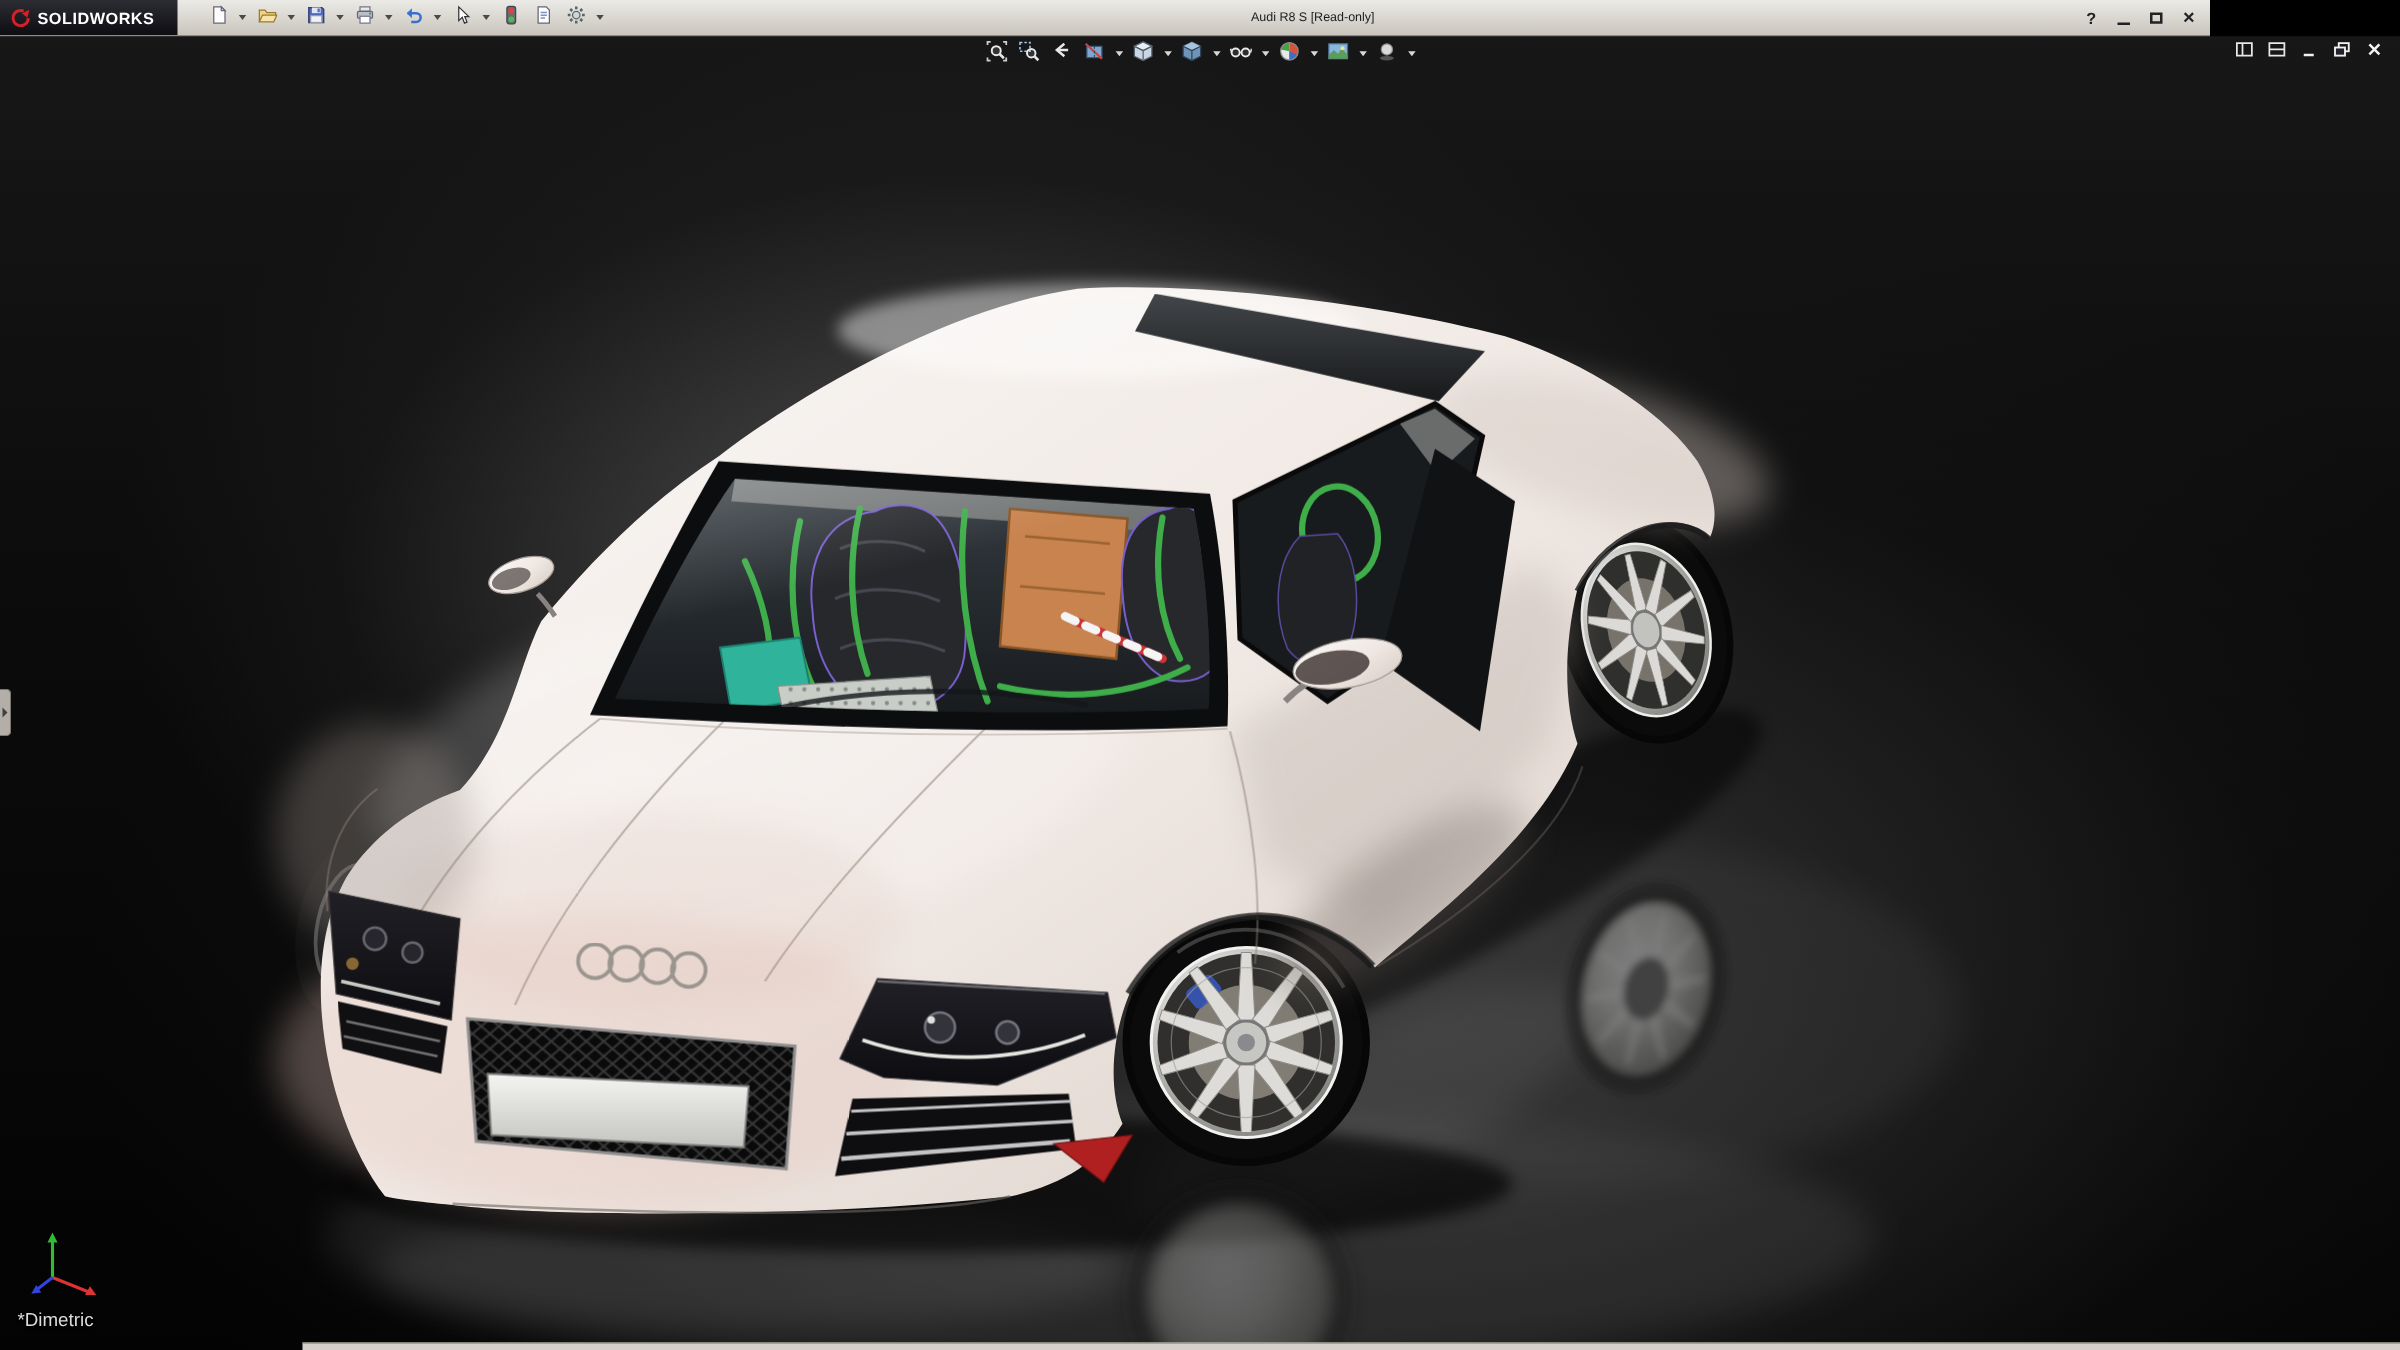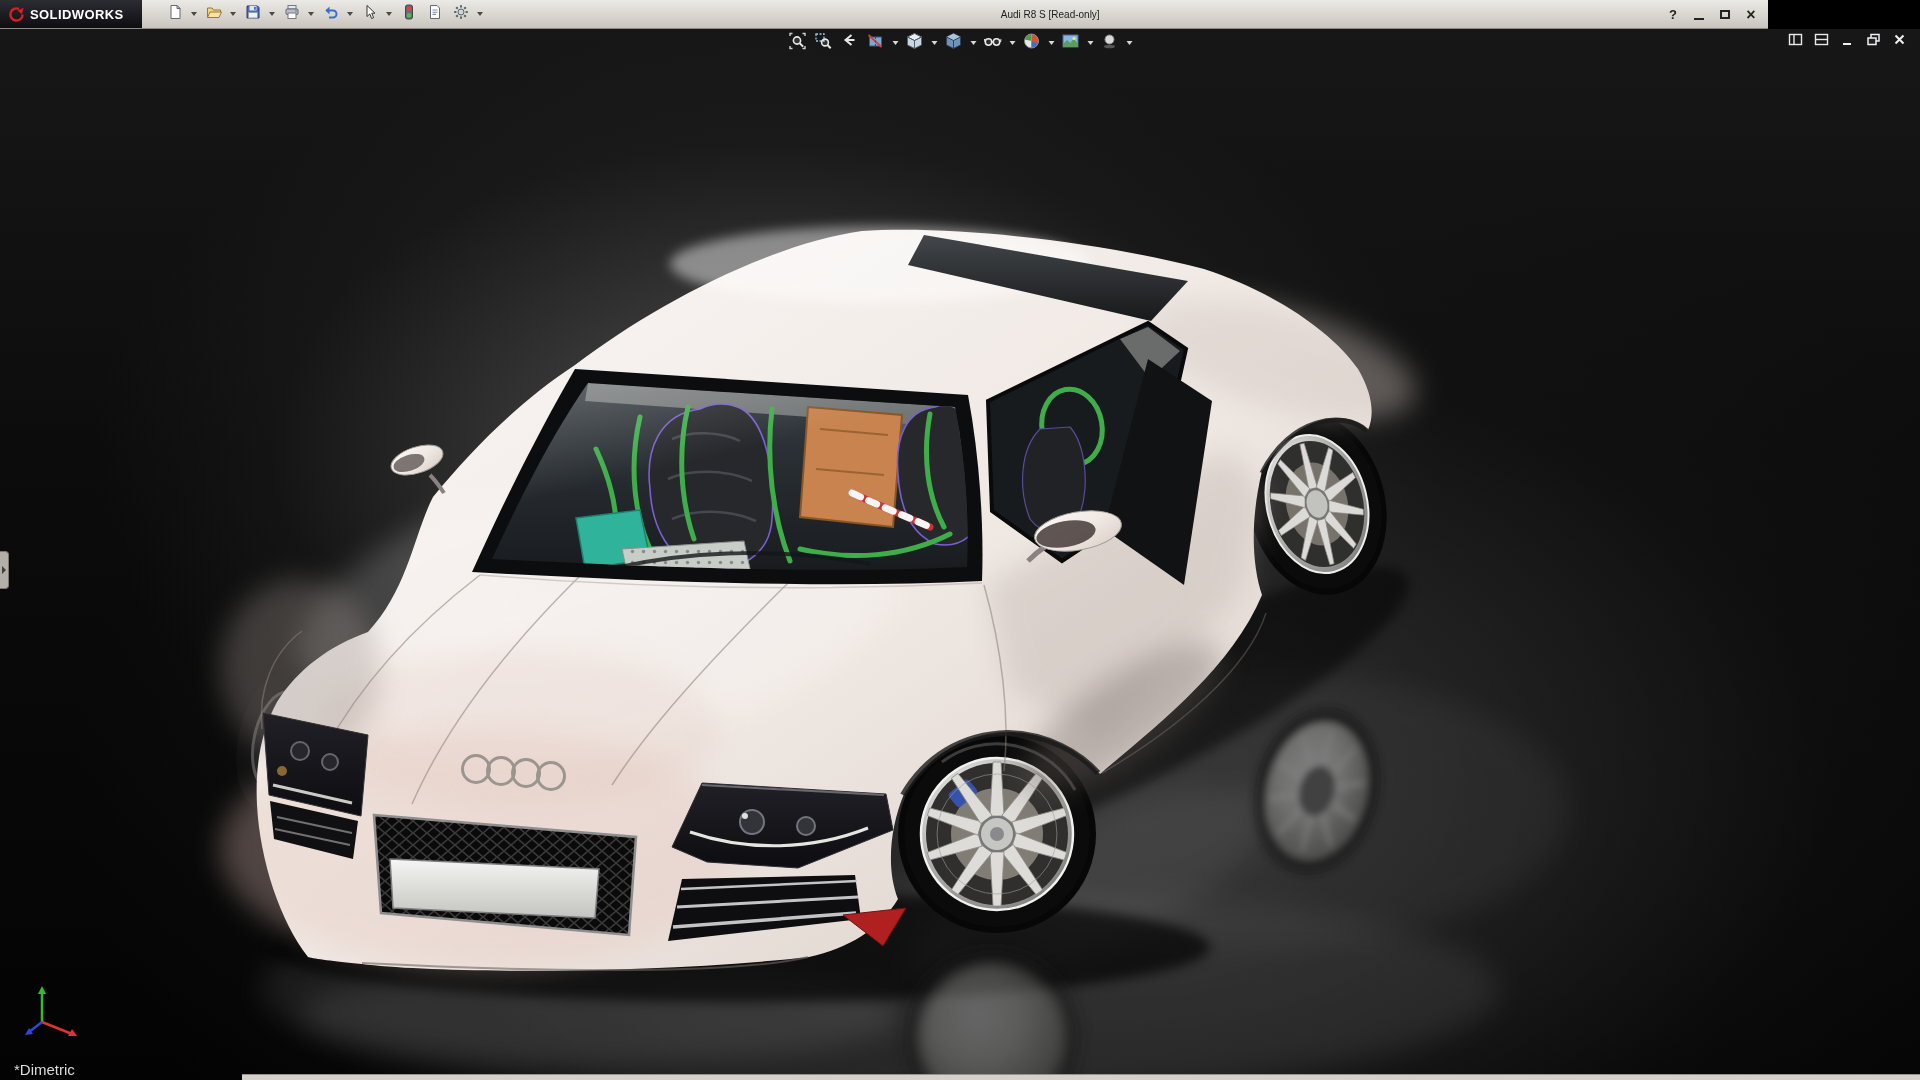--- a/index.html
+++ b/index.html
@@ -42,21 +42,21 @@
   .hbtn.drop{width:11px}
   .caret-w{width:0;height:0;border-left:3.5px solid transparent;border-right:3.5px solid transparent;
     border-top:4px solid #d8d8d8}
   .hbtn svg{width:18px;height:18px}
   .tbtn svg{width:16px;height:16px}
 
   .docctl{position:absolute;top:3px;right:10px;display:flex;gap:5px;z-index:5}
   .dbtn{width:21px;height:19px;display:flex;align-items:center;justify-content:center;border-radius:2px}
   .dbtn svg{width:15px;height:15px}
 
-  .view-label{position:absolute;left:14px;bottom:2px;font-size:15px;
+  .view-label{position:absolute;left:14px;bottom:15px;font-size:15px;
     color:var(--viewlabel,#dcdcdc);text-shadow:0 1px 2px #000;z-index:5}
   .triad{position:absolute;left:20px;bottom:34px;width:70px;height:70px;z-index:5}
   .side-tab{position:absolute;left:0;top:522px;width:9px;height:38px;background:#b3afa8;
     border:1px solid #7b776f;border-left:none;border-radius:0 4px 4px 0;z-index:5;
     display:flex;align-items:center;justify-content:center}
   .side-tab .tri{width:0;height:0;border-top:4px solid transparent;border-bottom:4px solid transparent;
     border-left:4px solid #41403c}
   .hscroll{position:absolute;left:242px;right:0;bottom:0;height:6px;background:#d5d1ca;
     border-top:1px solid #97938c;z-index:6}
 </style>

